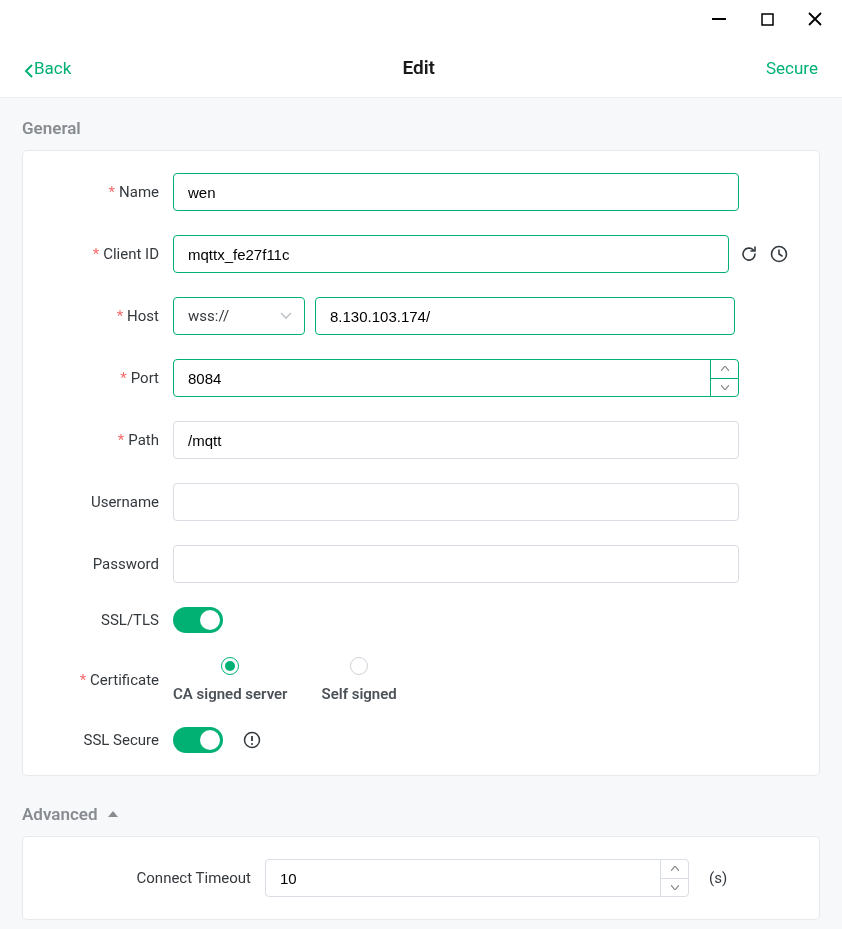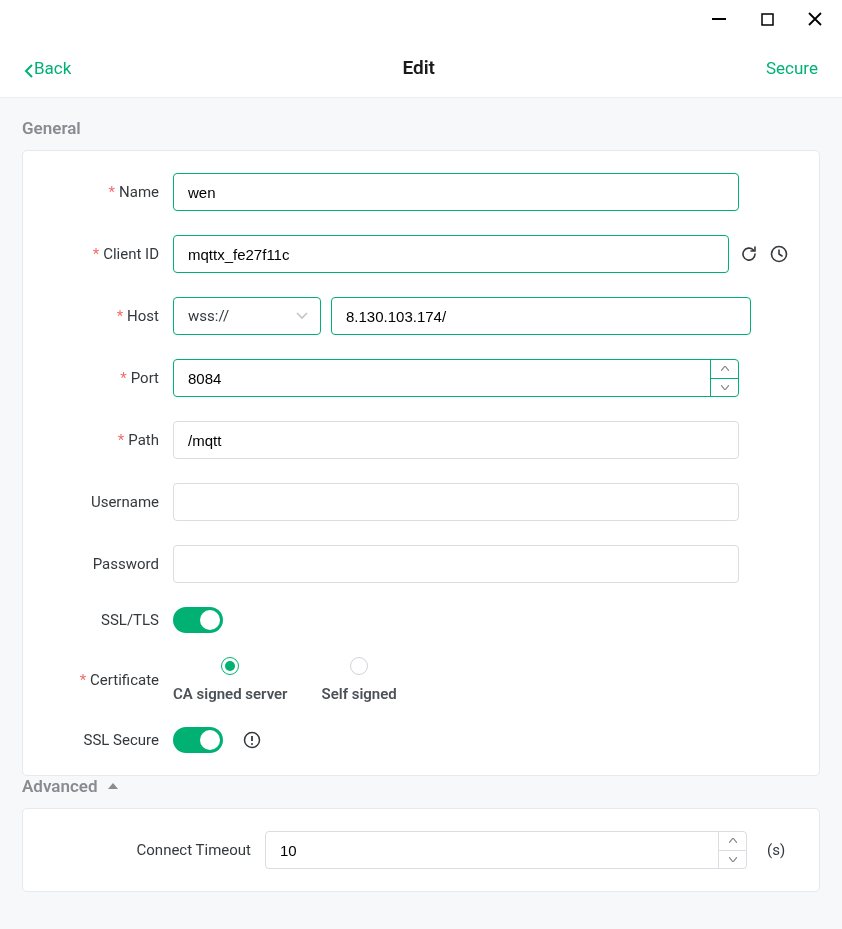--- a/index.html
+++ b/index.html
@@ -67,20 +67,21 @@
   display: flex;
   align-items: center;
   gap: 6px;
 }
 .section-title.clickable { cursor: pointer; }
 .card {
   background: #fff;
   border: 1px solid #e7eaec;
   border-radius: 5px;
   padding: 22px 30px 22px 22px;
+  margin-bottom: 28px;
 }
 .form-row {
   display: flex;
   align-items: center;
   margin-bottom: 24px;
 }
 .form-row:last-child { margin-bottom: 0; }
 .label {
   width: 128px;
   min-width: 128px;
@@ -105,21 +106,21 @@
   border-radius: 4px;
   padding: 0 14px;
   font-size: 15px;
   color: #000000;
   outline: none;
   background: #fff;
 }
 .input-green { border-color: #00b173; }
 .input-full { width: 100%; max-width: 566px; }
 .select-box {
-  width: 148px;
+  width: 132px;
   border: 1px solid #00b173;
   border-radius: 4px;
   height: 38px;
   display: flex;
   align-items: center;
   justify-content: space-between;
   padding: 0 12px 0 14px;
   font-size: 15px;
   cursor: pointer;
 }
@@ -200,21 +201,21 @@
   height: 10px;
   border-radius: 50%;
   background: #00b173;
 }
 .radio-label { font-size: 15px; font-weight: 600; color: #4b5157; }
 .info-icon { color: #34393e; margin-left: 8px; }
 .advanced-row .label {
   width: 220px;
   min-width: 220px;
 }
-.advanced-spinner { width: 482px; }
+.advanced-spinner { width: 424px; }
 .unit { font-size: 15px; color: #34393e; margin-left: 10px; }
 .chev-up-tri {
   width: 0; height: 0;
   border-left: 5px solid transparent;
   border-right: 5px solid transparent;
   border-bottom: 6px solid #888c91;
   display: inline-block;
   margin-left: 4px;
 }
 </style>

